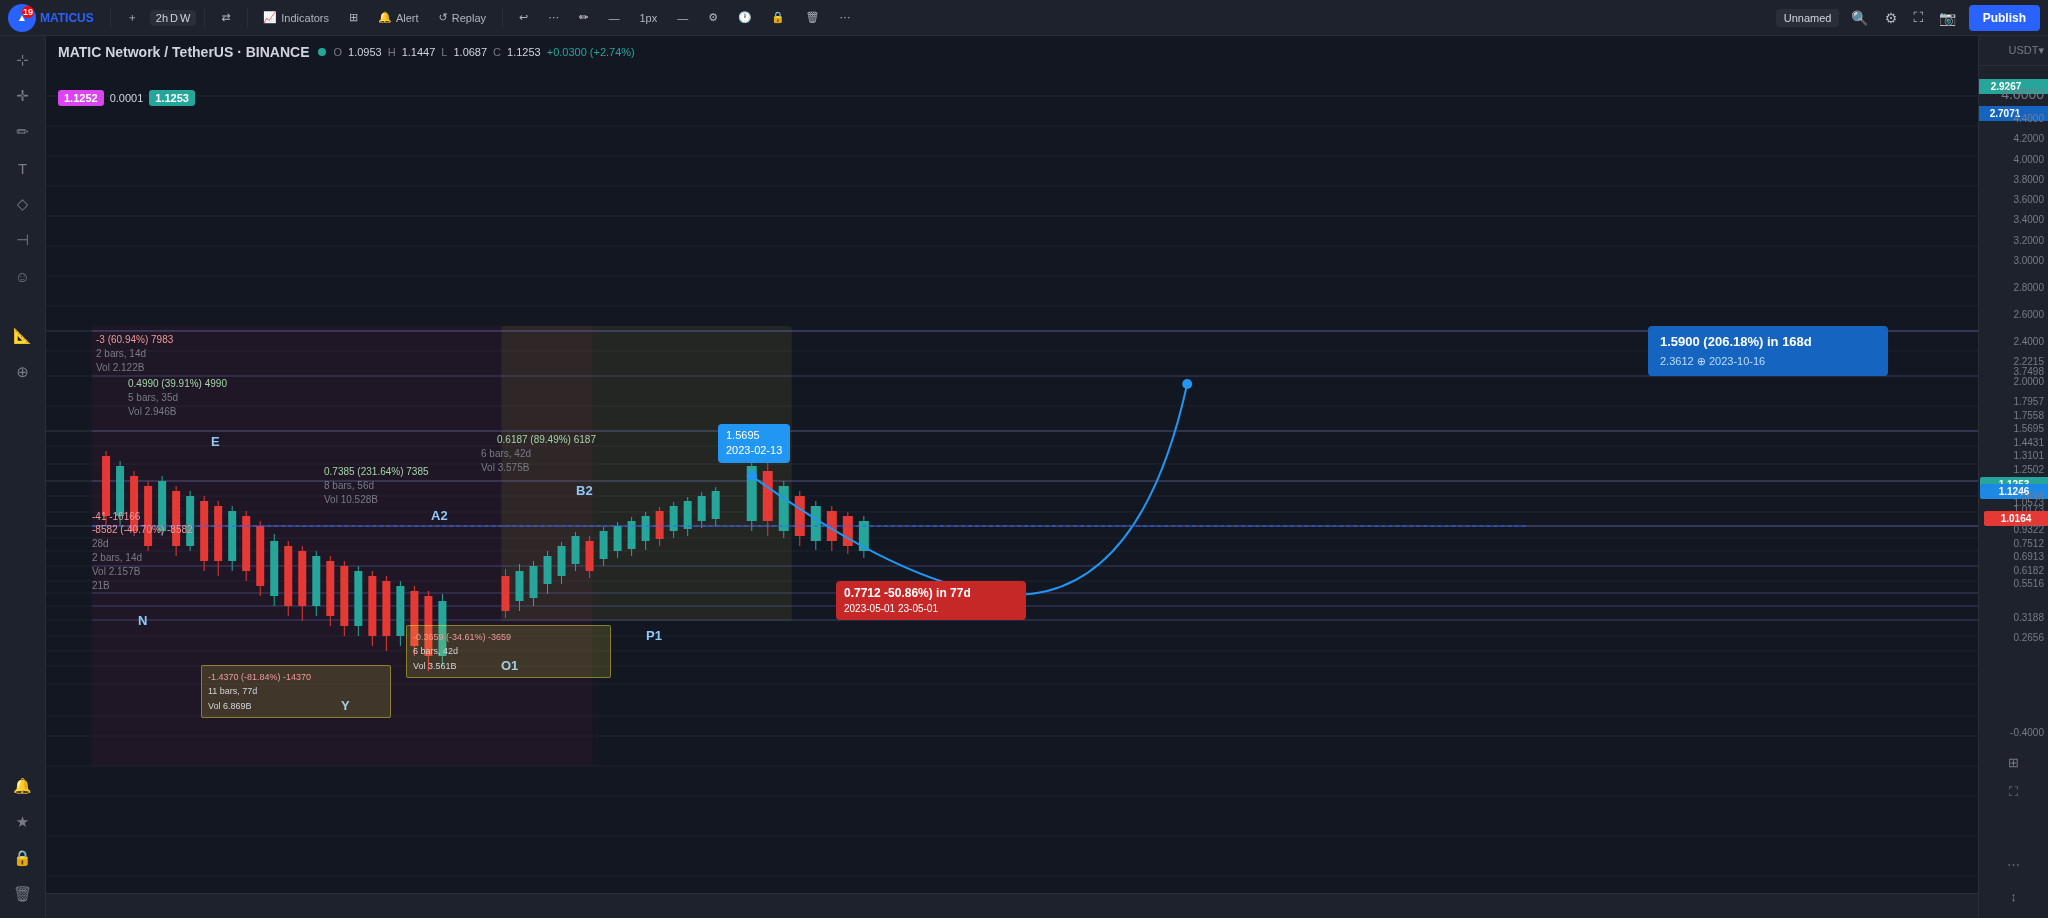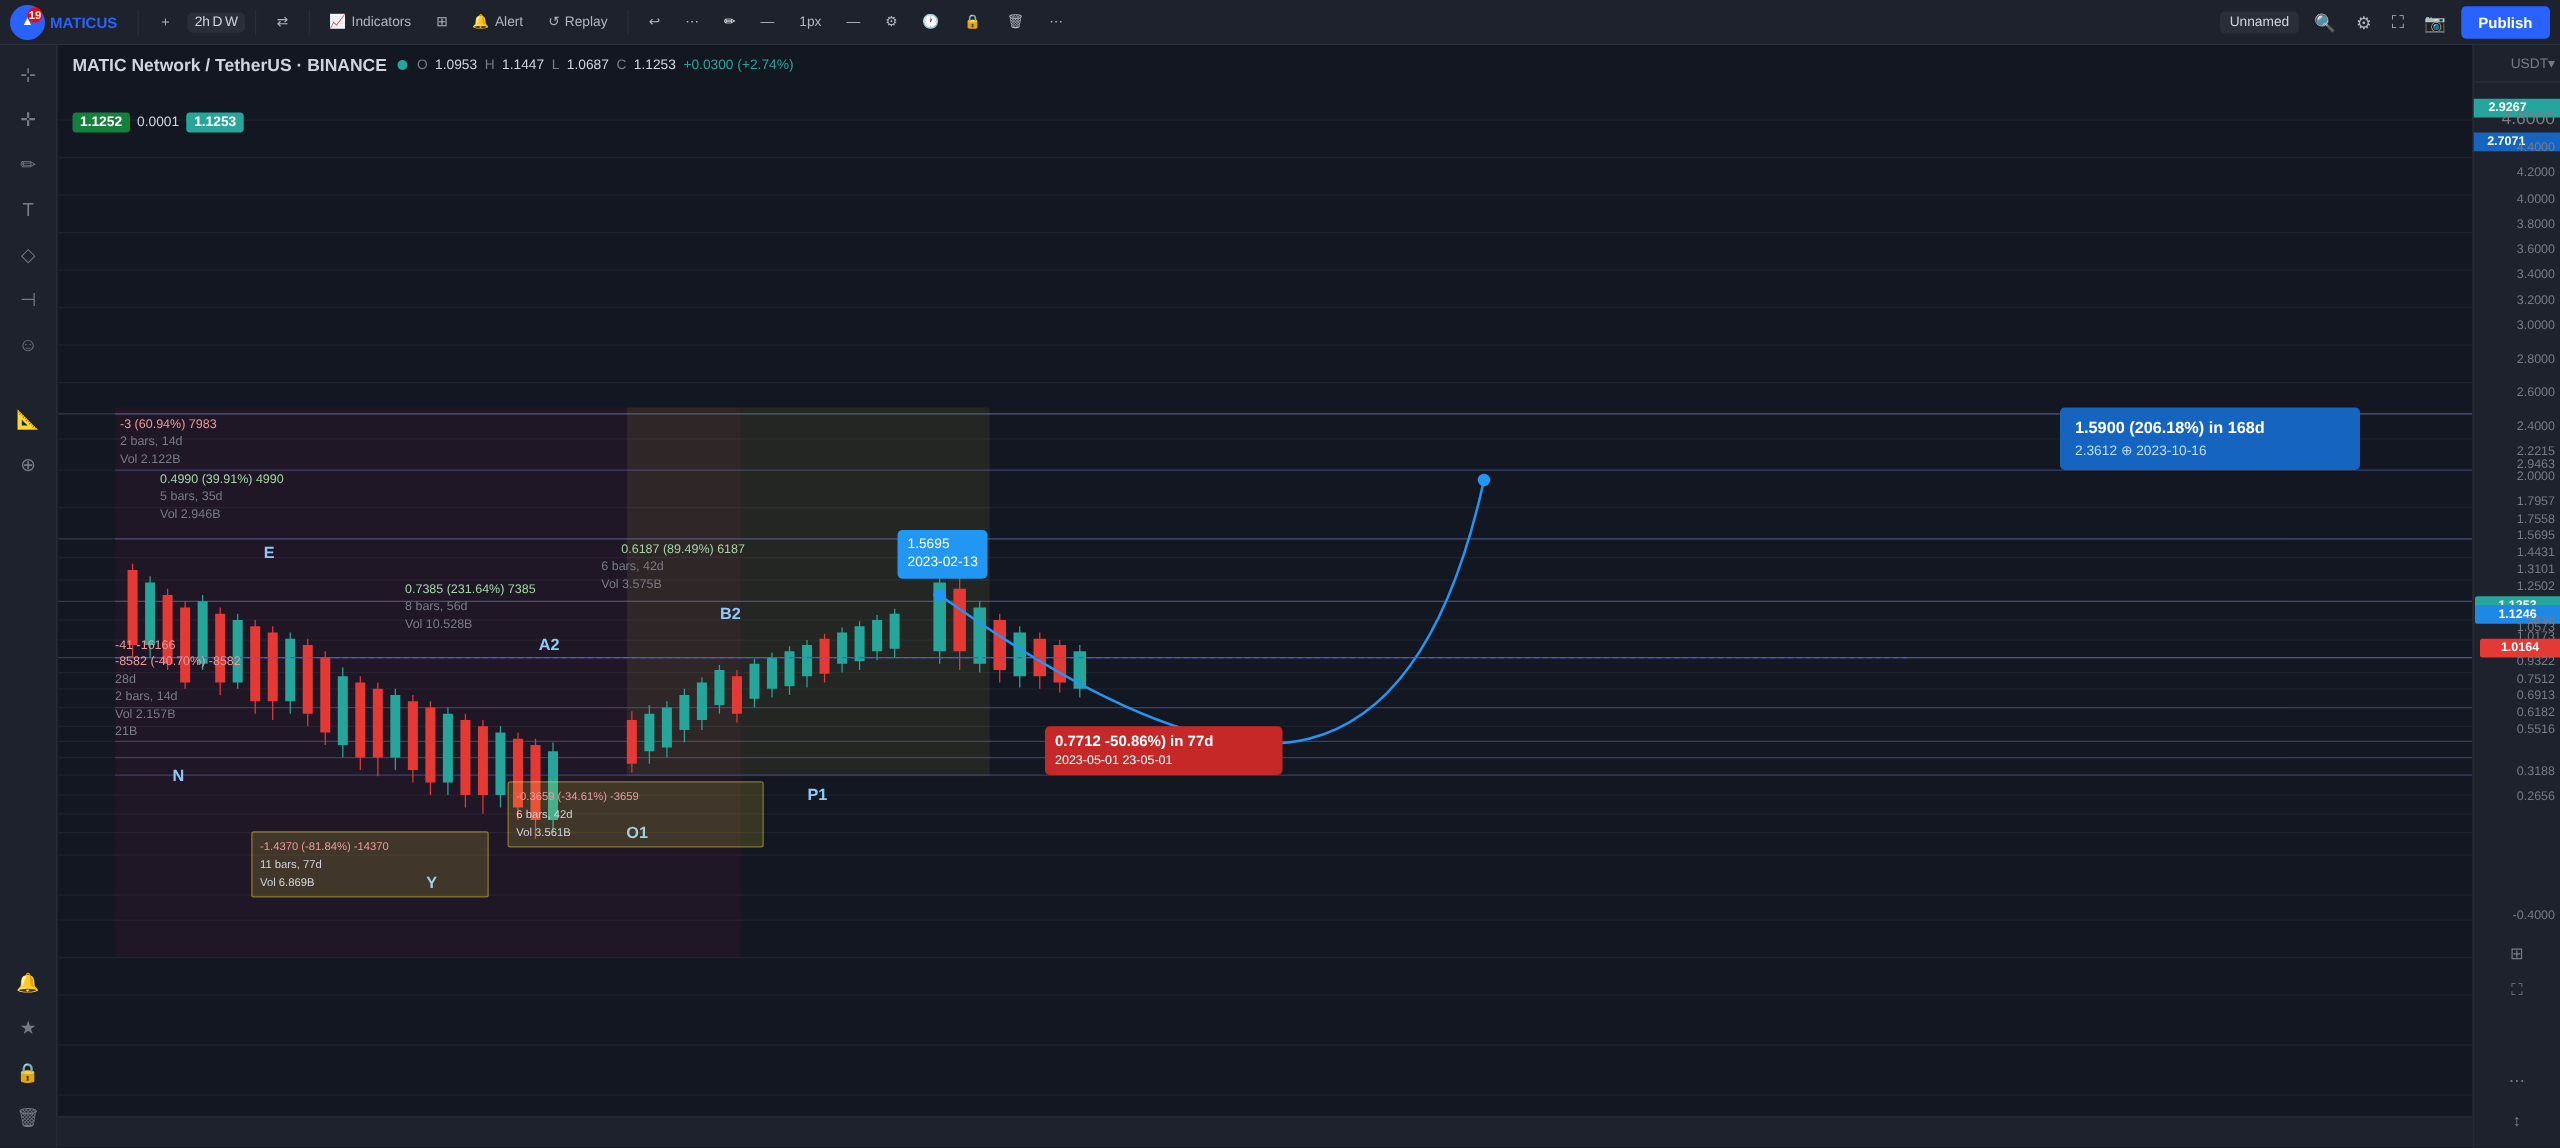--- a/index.html
+++ b/index.html
@@ -346,21 +346,21 @@
         <span class="ohlc-label">H</span>
         <span class="ohlc-val">1.1447</span>
         <span class="ohlc-label">L</span>
         <span class="ohlc-val">1.0687</span>
         <span class="ohlc-label">C</span>
         <span class="ohlc-val">1.1253</span>
         <span class="ohlc-change-pos">+0.0300 (+2.74%)</span>
       </div>
 
       <div style="position:absolute; left:12px; top:54px; display:flex; gap:6px; align-items:center;">
-        <span style="background:#15803d; color:white; padding:2px 6px; border-radius:3px; font-size:11px; font-weight:700;">1.1252</span>
+        <span style="background:#d946ef; color:white; padding:2px 6px; border-radius:3px; font-size:11px; font-weight:700;">1.1252</span>
         <span style="color:#d1d4dc; font-size:11px;">0.0001</span>
         <span style="background:#26a69a; color:white; padding:2px 6px; border-radius:3px; font-size:11px; font-weight:700;">1.1253</span>
       </div>
     </div>
 
     <svg id="chart-svg" viewBox="0 0 1930 882" preserveAspectRatio="none">
 
       <line x1="0" y1="60" x2="1930" y2="60" stroke="#1e222d" stroke-width="1"></line>
       <line x1="0" y1="90" x2="1930" y2="90" stroke="#1e222d" stroke-width="1"></line>
       <line x1="0" y1="120" x2="1930" y2="120" stroke="#1e222d" stroke-width="1"></line>
@@ -604,21 +604,21 @@
       <div style="position:absolute; top:13%; right:4px; font-size:10px; color:#787b86;">4.0000</div>
       <div style="position:absolute; top:16%; right:4px; font-size:10px; color:#787b86;">3.8000</div>
       <div style="position:absolute; top:19%; right:4px; font-size:10px; color:#787b86;">3.6000</div>
       <div style="position:absolute; top:22%; right:4px; font-size:10px; color:#787b86;">3.4000</div>
       <div style="position:absolute; top:25%; right:4px; font-size:10px; color:#787b86;">3.2000</div>
       <div style="position:absolute; top:28%; right:4px; font-size:10px; color:#787b86;">3.0000</div>
       <div style="position:absolute; top:32%; right:4px; font-size:10px; color:#787b86;">2.8000</div>
       <div style="position:absolute; top:36%; right:4px; font-size:10px; color:#787b86;">2.6000</div>
       <div style="position:absolute; top:40%; right:4px; font-size:10px; color:#787b86;">2.4000</div>
       <div style="position:absolute; top:43%; right:4px; font-size:10px; color:#787b86;">2.2215</div>
-      <div style="position:absolute; top:44.5%; right:4px; font-size:10px; color:#787b86;">2.9463</div>
+      <div style="position:absolute; top:44.5%; right:4px; font-size:10px; color:#787b86;">3.7498</div>
       <div style="position:absolute; top:46%; right:4px; font-size:10px; color:#787b86;">2.0000</div>
       <div style="position:absolute; top:49%; right:4px; font-size:10px; color:#787b86;">1.7957</div>
       <div style="position:absolute; top:51%; right:4px; font-size:10px; color:#787b86;">1.7558</div>
       <div style="position:absolute; top:53%; right:4px; font-size:10px; color:#787b86;">1.5695</div>
       <div style="position:absolute; top:55%; right:4px; font-size:10px; color:#787b86;">1.4431</div>
       <div style="position:absolute; top:57%; right:4px; font-size:10px; color:#787b86;">1.3101</div>
       <div style="position:absolute; top:59%; right:4px; font-size:10px; color:#787b86;">1.2502</div>
 
       <div style="position:absolute; top:61%; right:0; background:#26a69a; color:white; padding:2px 6px; font-size:10px; font-weight:700; border-radius:2px 0 0 2px; width:68px; text-align:center;">1.1253</div>
 

